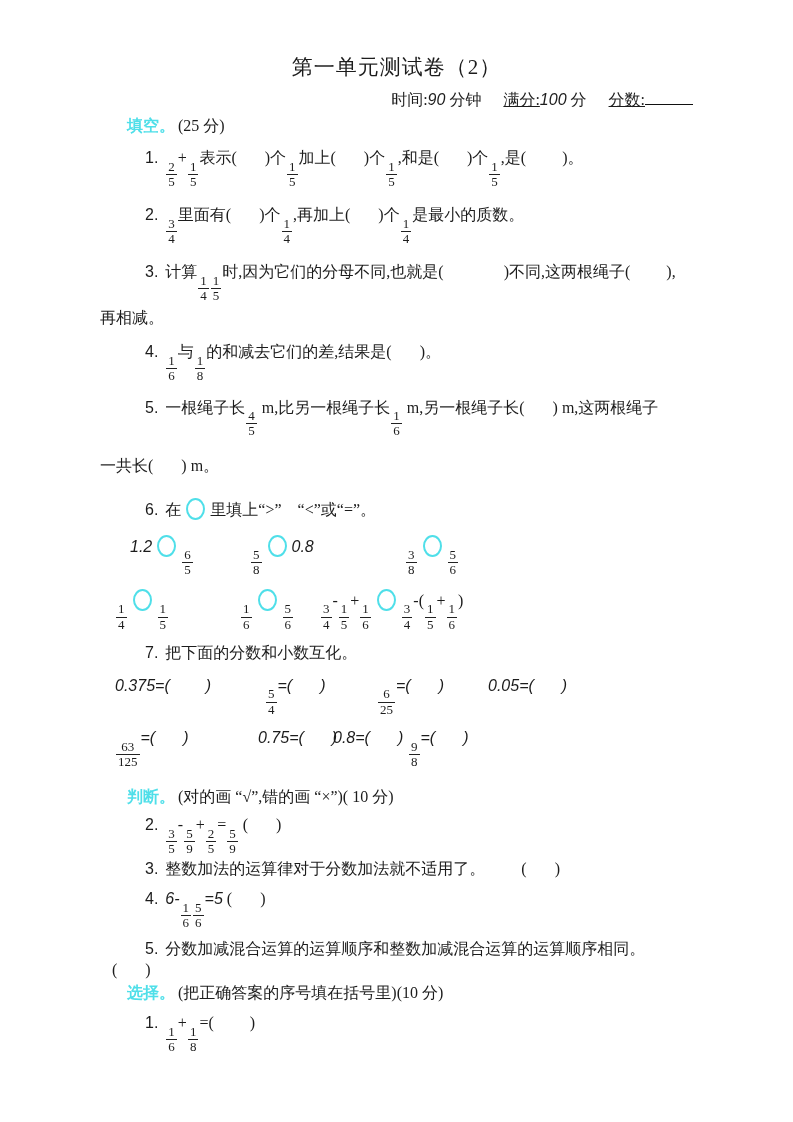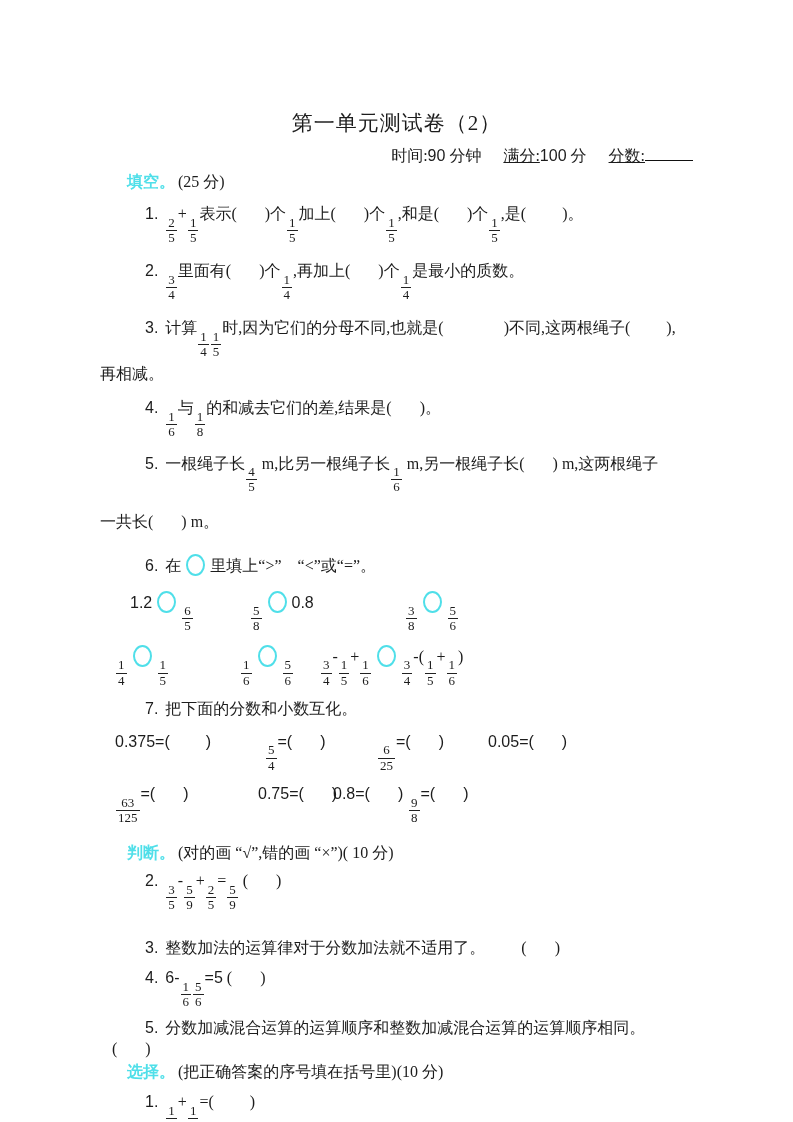--- a/index.html
+++ b/index.html
@@ -1,27 +1,27 @@
 <!DOCTYPE html>
 <html><head>
 <meta charset="utf-8">
 <style>
   :root { --accent:#4fdfe9; --ink:#1c1c1c; }
   * { box-sizing:border-box; }
   html,body { margin:0; padding:0; background:#ffffff; }
   body { width:793px; height:1122px; overflow:hidden;
          font-family:"Liberation Serif","DejaVu Serif",serif;
          font-size:16px; color:var(--ink); }
-  .page { width:793px; height:1122px; padding:108px 100px 0 100px; }
+  .page { width:793px; height:1122px; padding:52px 100px 0 100px; }
 
   .title { margin:0; text-align:center; font-size:21px; font-weight:normal;
            letter-spacing:1px; line-height:30px; }
   .meta  { text-align:right; line-height:24px; margin-top:6px; white-space:nowrap; }
   .meta .sp { margin-left:22px;text-decoration:underline; }
-  .num { font-family:"Liberation Sans","DejaVu Sans",sans-serif; }
+  .num { font-family:"Liberation Sans","DejaVu Sans",sans-serif;font-style:italic; }
   .scoreline { display:inline-block; width:48px; height:13px;
                border-bottom:1.5px solid #111; }
 
   .ln { margin:0; line-height:32px; white-space:nowrap; }
   .tx { line-height:25px; }
   .ind { padding-left:45px; }
   .sechead { padding-left:27px; line-height:24px; }
   .sec { color:var(--accent); font-weight:bold; font-size:16px;
          font-family:"Liberation Sans","DejaVu Sans",sans-serif; }
   .pts { margin-left:3px; }
@@ -206,21 +206,21 @@
         <i class="fn">5</i>
         <i class="fd">9</i>
       </span><span>+</span><span class="fr">
         <i class="fn">2</i>
         <i class="fd">5</i>
       </span><span>=</span><span class="fr">
         <i class="fn">5</i>
         <i class="fd">9</i>
       </span> <span>(</span><span class="g"></span><span>)</span></p>
 
-  <p class="ln ind tx" style="margin-top:23px"><span class="qn">3.</span><span>整数加法的运算律对于分数加法就不适用了。</span><span class="gm"></span><span>(</span><span class="g"></span><span>)</span></p>
+  <p class="ln ind tx" style="margin-top:0"><span class="qn">3.</span><span>整数加法的运算律对于分数加法就不适用了。</span><span class="gm"></span><span>(</span><span class="g"></span><span>)</span></p>
 
   <p class="ln ind" style="margin-top:2px"><span class="qn">4.</span><span class="num">6-</span><span class="fr">
         <i class="fn">1</i>
         <i class="fd">6</i>
       </span><span class="fr">
         <i class="fn">5</i>
         <i class="fd">6</i>
       </span><span class="num">=5</span> <span>(</span><span class="g"></span><span>)</span></p>
 
   <p class="ln ind tx" style="margin-top:6px"><span class="qn">5.</span><span>分数加减混合运算的运算顺序和整数加减混合运算的运算顺序相同。</span></p>

